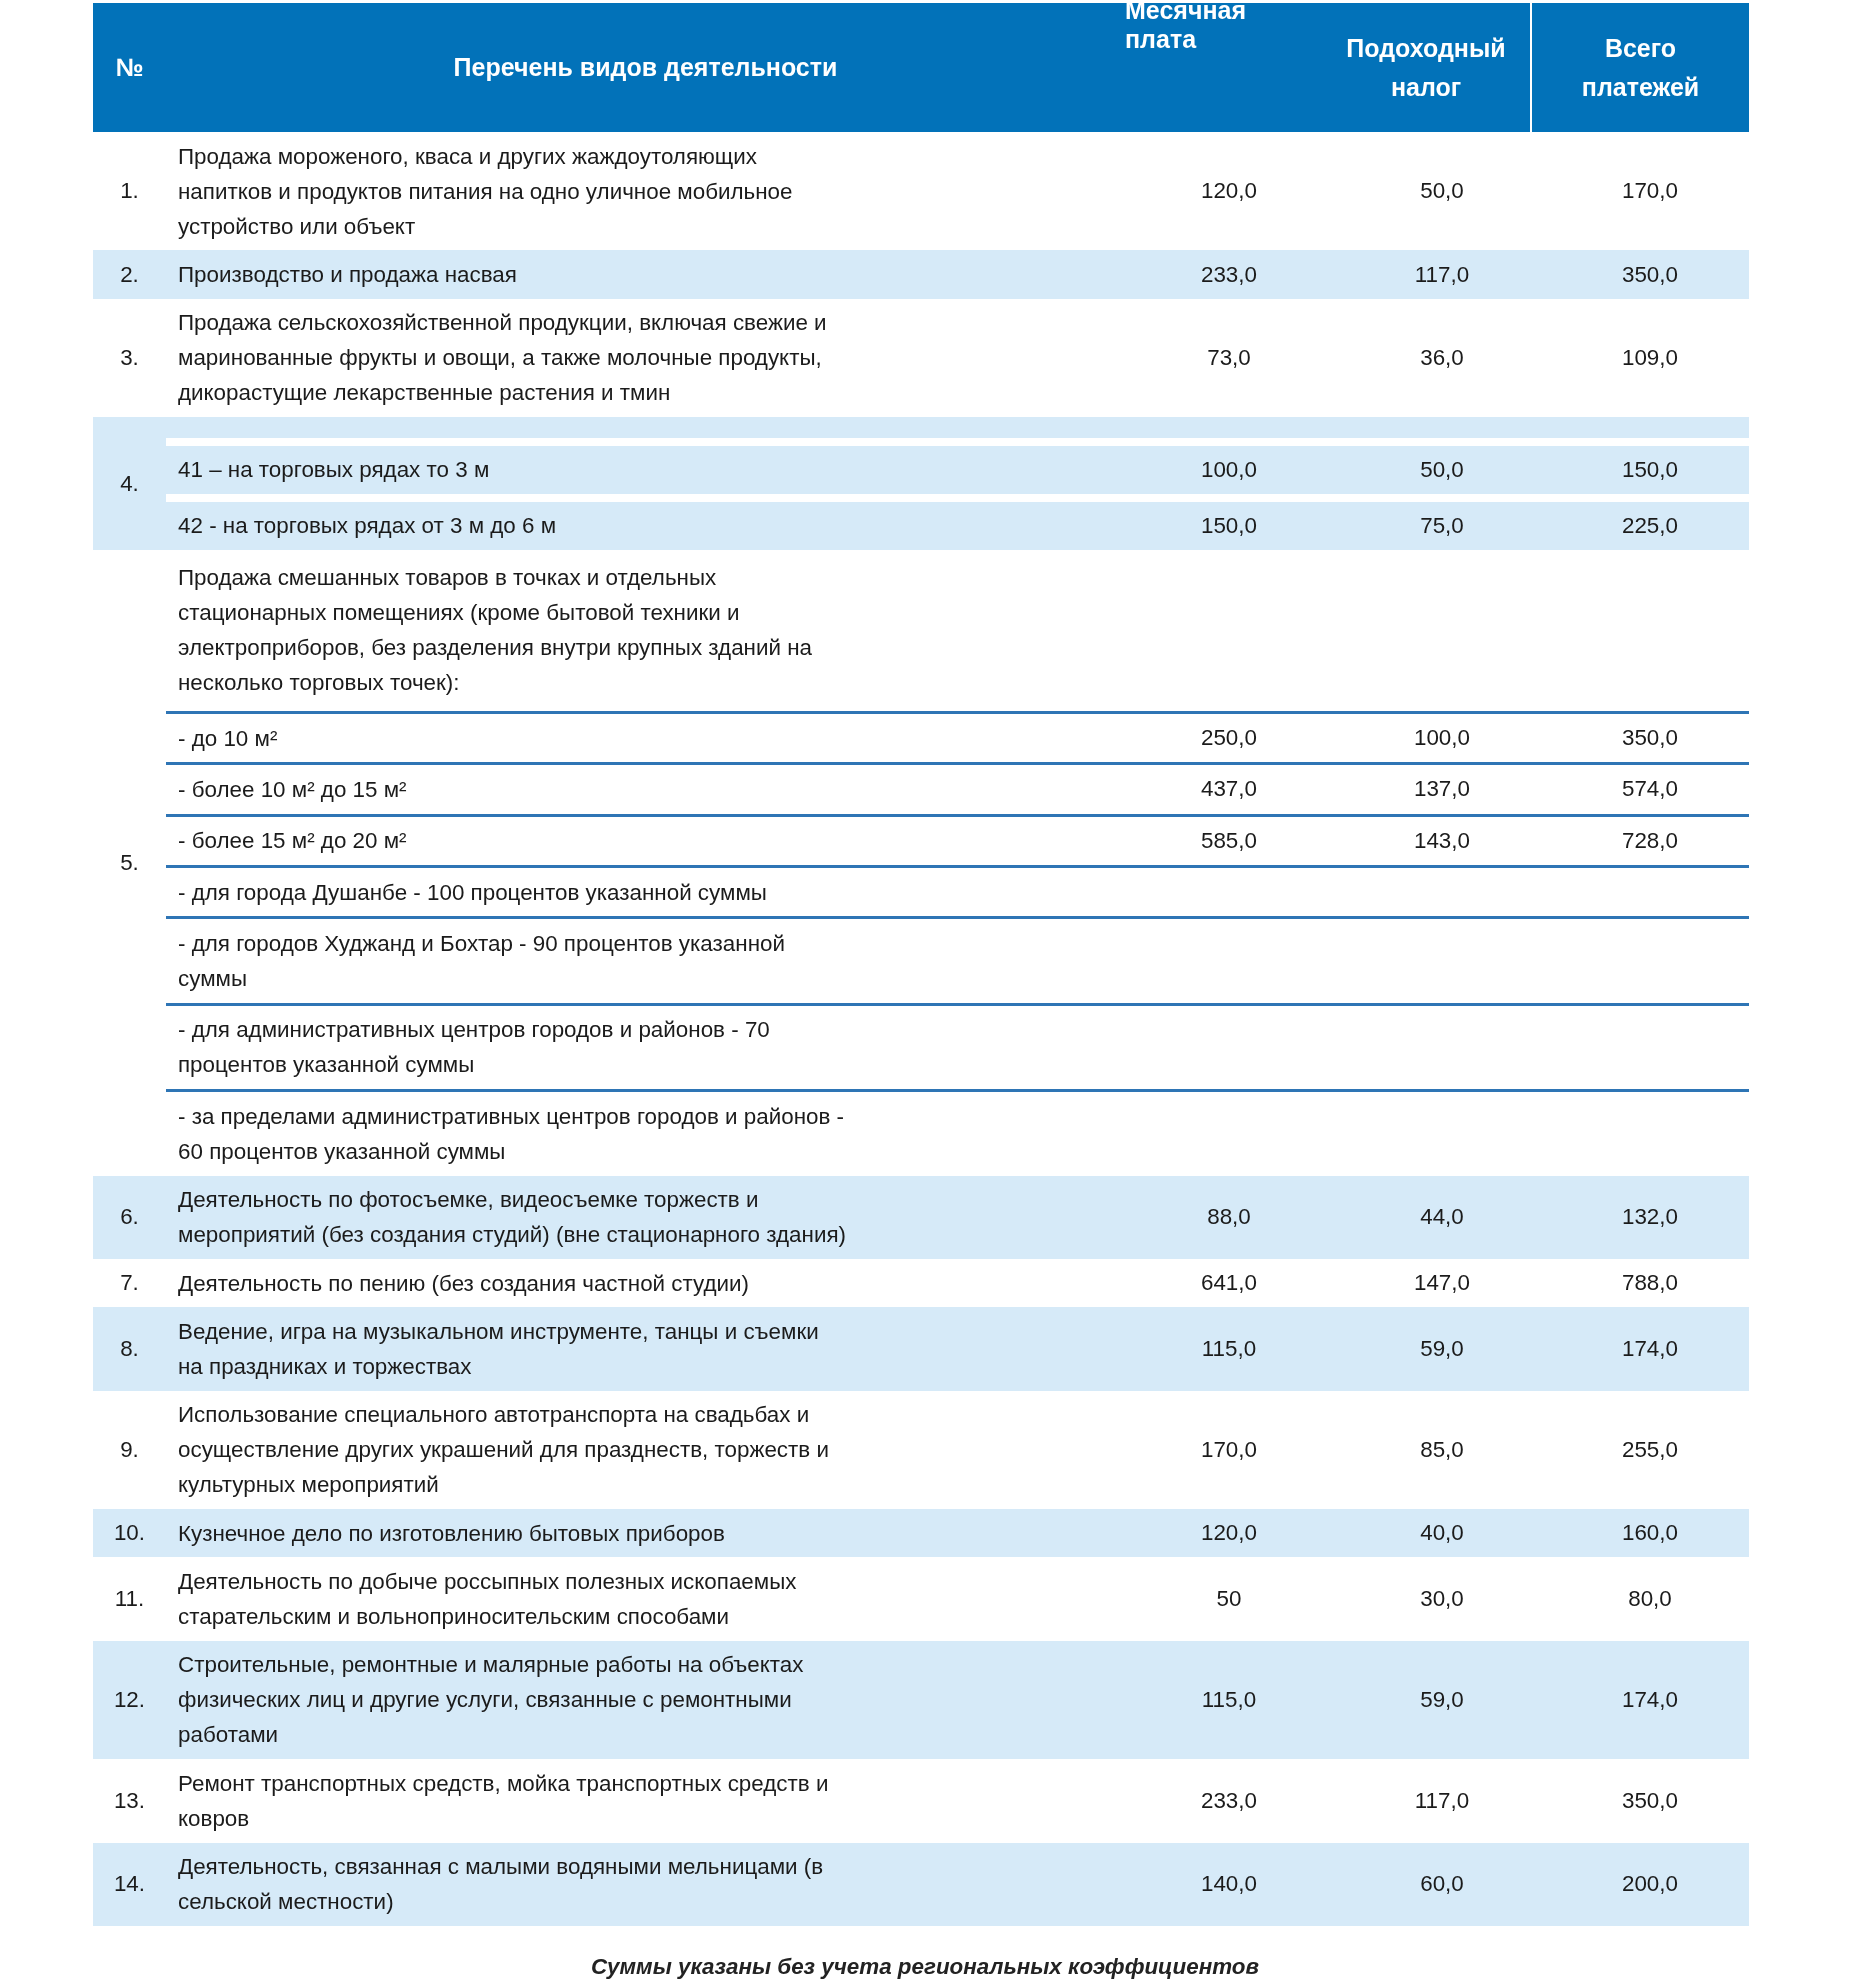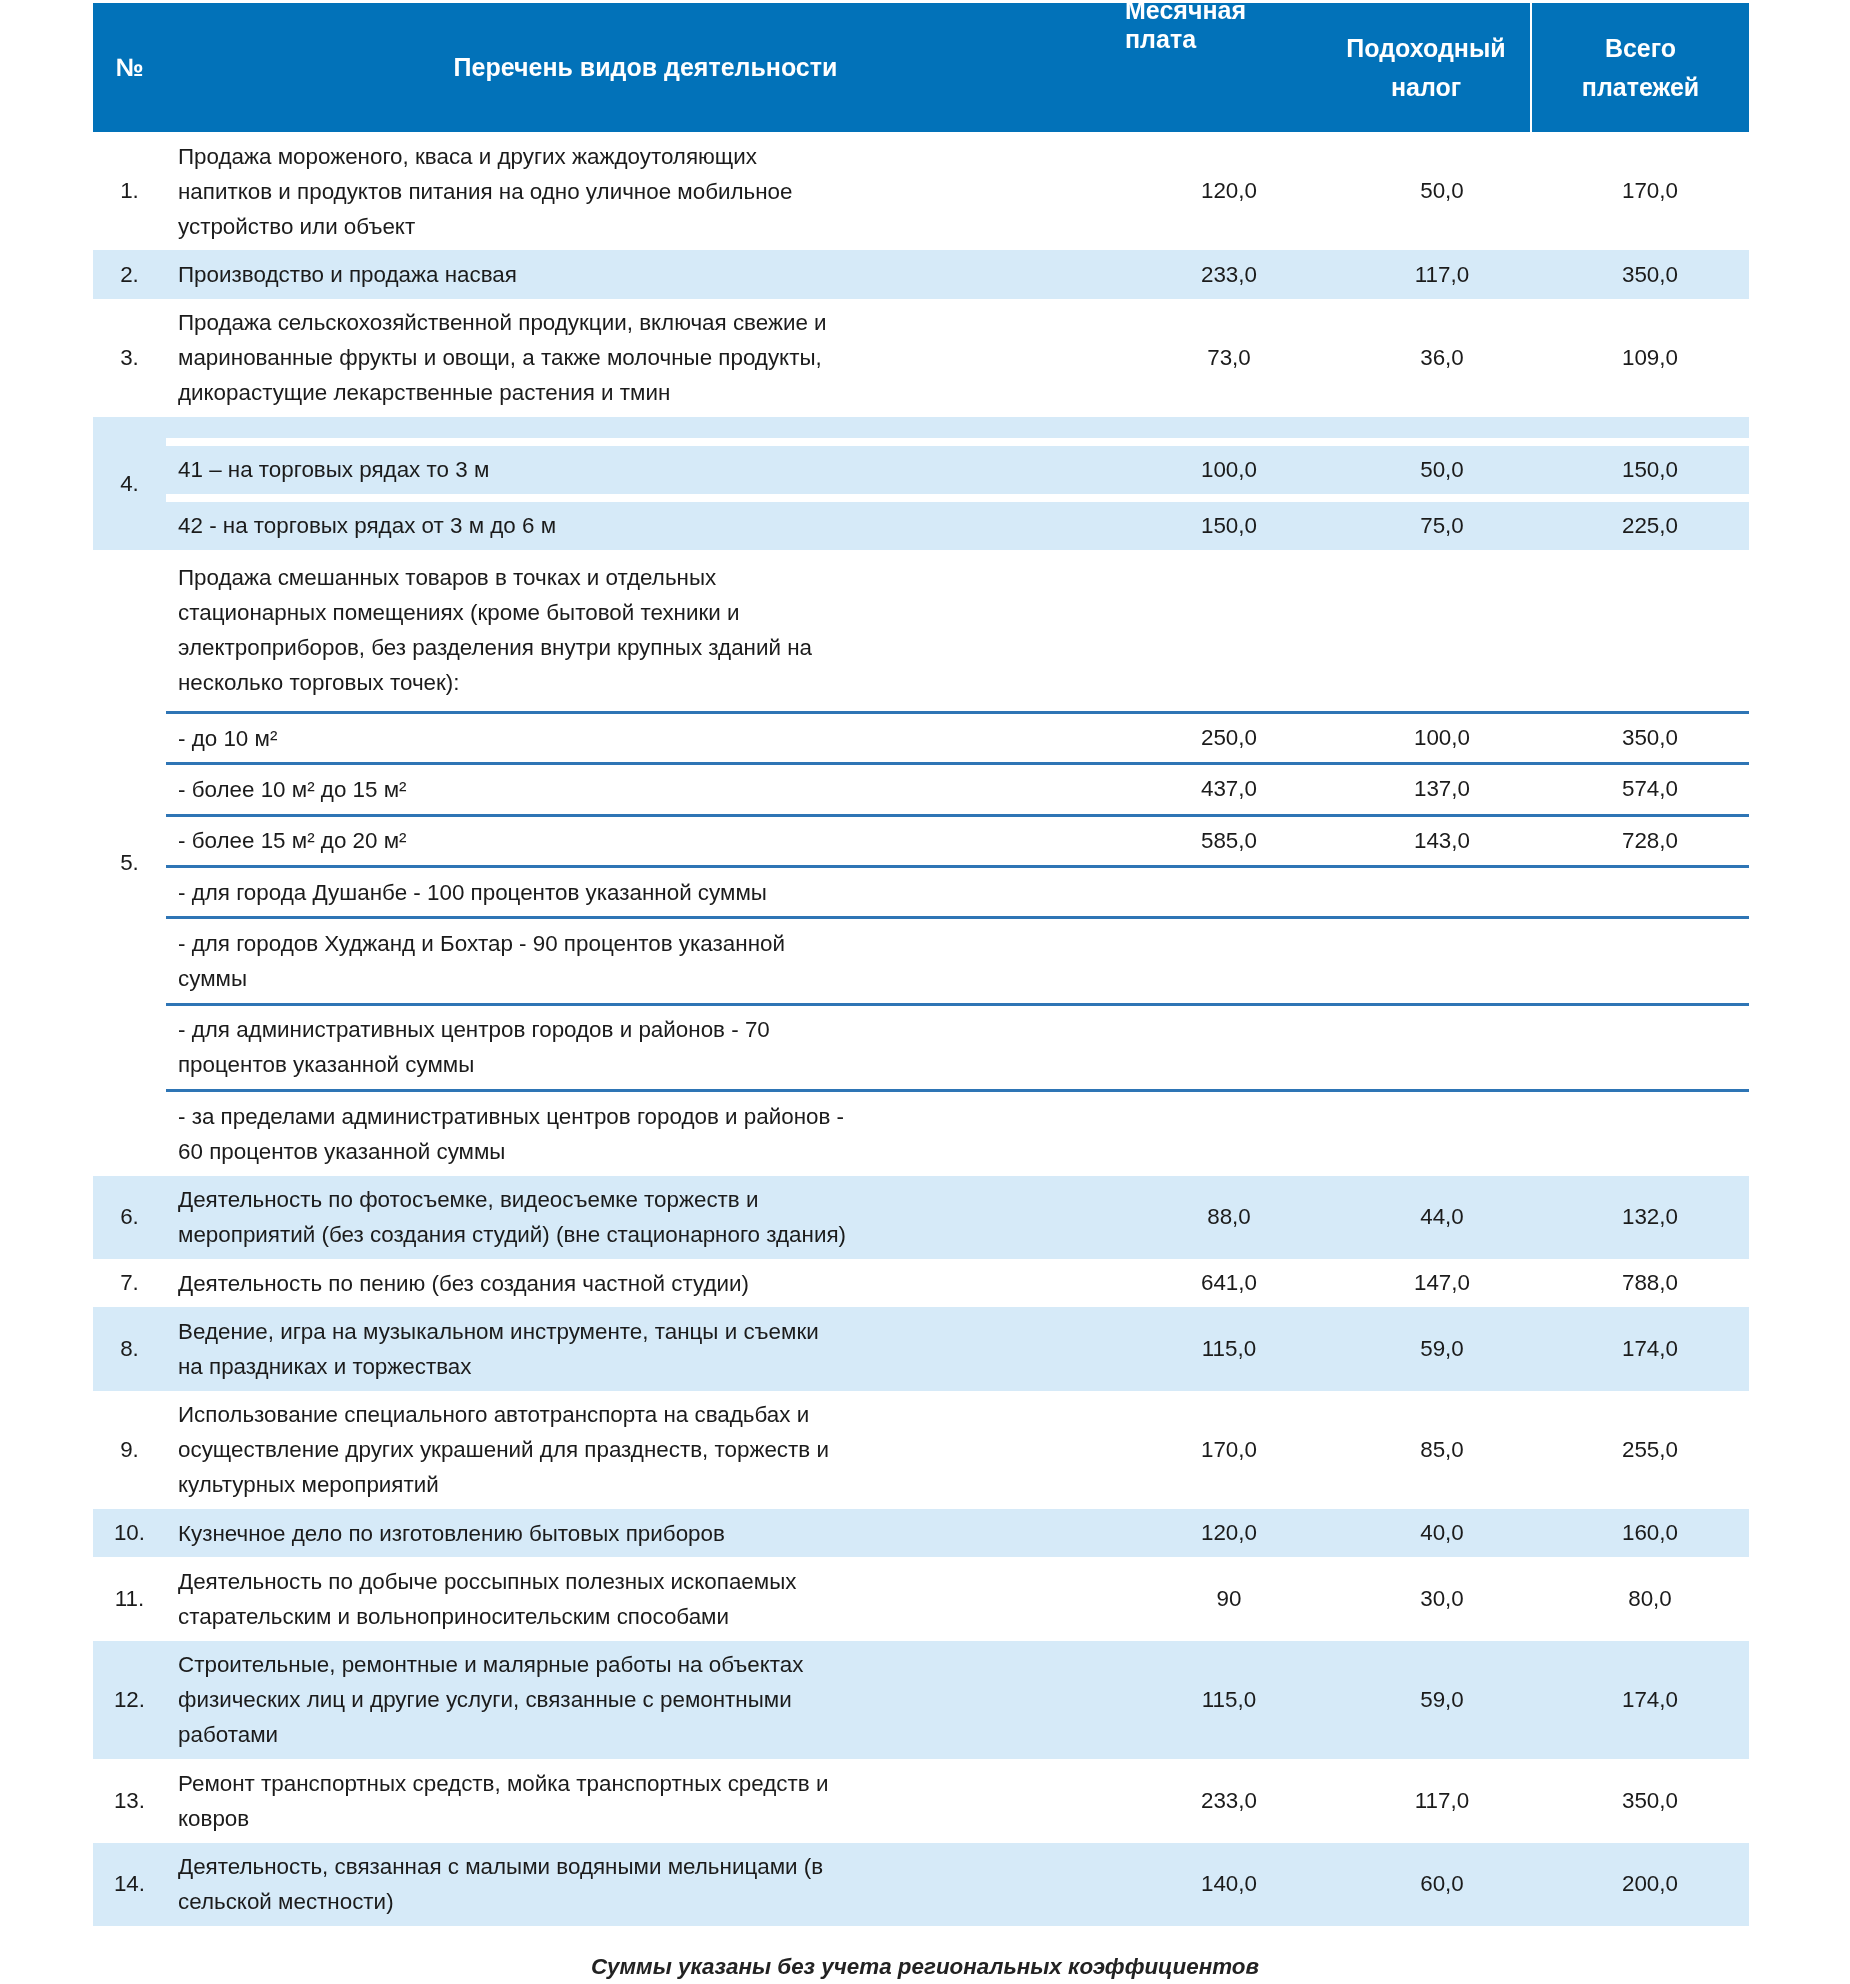--- a/index.html
+++ b/index.html
@@ -267,21 +267,21 @@
             </div>
           </div>
         </div>
         <div class="group">
           <div class="num-cell">11.</div>
           <div class="rows">
             <div class="row">
               <div class="txt">
                 <div class="mw">Деятельность по добыче россыпных полезных ископаемых старательским и вольноприносительским способами</div>
               </div>
-              <div class="val v0">90</div>
+              <div class="val v0">50</div>
               <div class="val v1">30,0</div>
               <div class="val v2">80,0</div>
             </div>
           </div>
         </div>
         <div class="group bg-alt">
           <div class="num-cell">12.</div>
           <div class="rows">
             <div class="row">
               <div class="txt">

